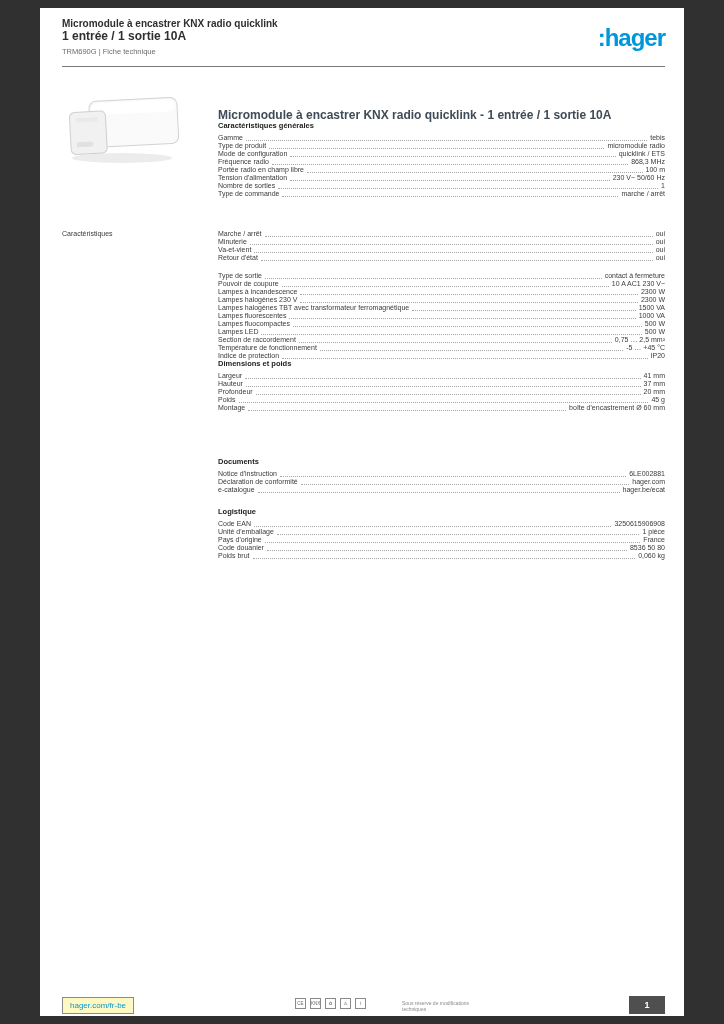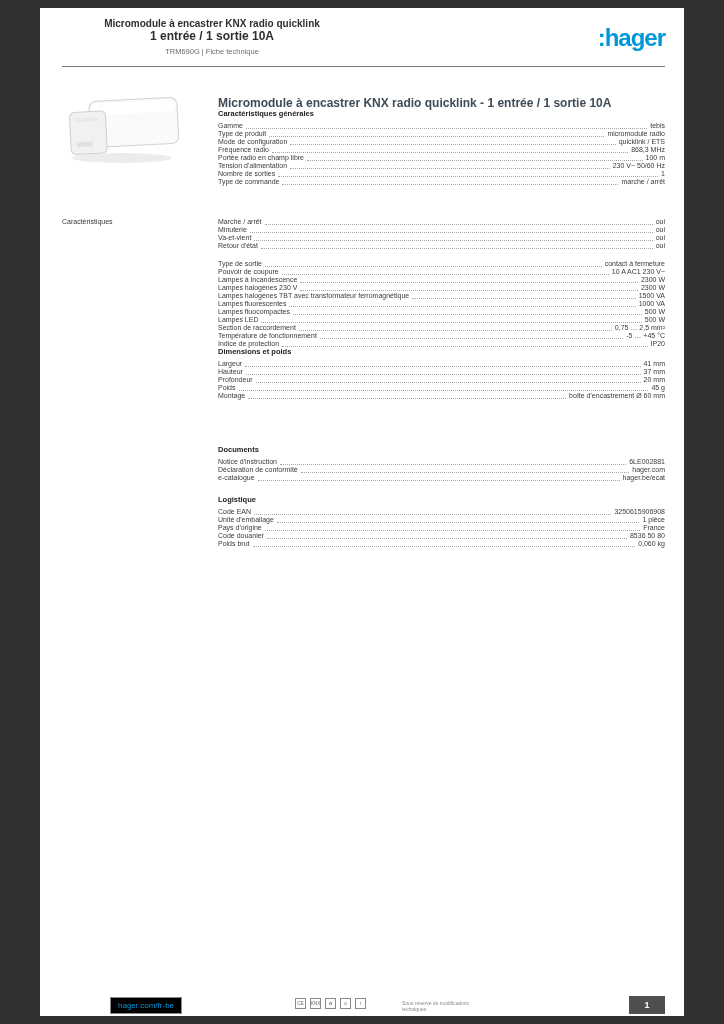--- a/index.html
+++ b/index.html
@@ -7,49 +7,49 @@
     width:724px;height:1024px;position:relative;
     background:#303030;
     font-family:"Liberation Sans", sans-serif;
     -webkit-font-smoothing:antialiased;
   }
   .page{
     position:absolute;left:40px;top:8px;width:644px;height:1008px;
     background:#ffffff;overflow:hidden;
   }
   
-  .hdr{position:absolute;left:22px;top:10px;width:300px;color:#2f2f2f;text-align:center;}
+  .hdr{position:absolute;left:22px;top:10px;width:300px;color:#2f2f2f;}
   .hdr .l1{font-size:10px;font-weight:bold;line-height:12px;}
   .hdr .l2{font-size:12px;font-weight:bold;line-height:12px;}
   .hdr .l3{font-size:7.5px;color:#6d6d6d;margin-top:5px;}
   .logo{
     position:absolute;right:19px;top:18px;
     font-size:24px;font-weight:bold;color:#0097da;
     letter-spacing:-1px;line-height:24px;
   }
   .hdr-rule{position:absolute;left:22px;right:19px;top:58px;border-top:1px solid #777c80;}
   
   .product-img{position:absolute;left:22px;top:78px;width:123px;height:80px;}
   
-  .content{position:absolute;left:178px;top:88px;width:447px;}
+  .content{position:absolute;left:178px;top:100px;width:447px;}
   .prod-title{font-size:12px;font-weight:bold;color:#3f4b56;line-height:14px;}
   .section{position:relative;}
   .sec0{}.sec1{margin-top:32px}.sec2{margin-top:10px}
   .sec3{}.sec4{margin-top:46px}.sec5{margin-top:14px}
   .sec-header{font-size:7.5px;font-weight:bold;color:#222;margin-bottom:4px;line-height:8px;}
   .margin-label{position:absolute;left:-156px;top:0;width:145px;font-size:7px;color:#3a3a3a;line-height:8px;}
   .row{display:flex;align-items:flex-end;font-size:7px;line-height:8px;color:#3a3a3a;}
   .row .lbl{white-space:nowrap;}
   .row .leader{flex:1;border-bottom:1px dotted #a6a6a6;margin:0 3px 1.5px 3px;min-width:8px;}
   .row .val{white-space:nowrap;text-align:right;}
   
   .link-box{
     position:absolute;left:22px;top:989px;
-    border:1px solid #8a8a8a;background:#000000;
-    padding:3px 7px;font-size:8px;color:#0097da;line-height:9px;margin-left:48px;
+    border:1px solid #8a8a8a;background:#fef9c3;
+    padding:3px 7px;font-size:8px;color:#0097da;line-height:9px;
   }
   .footer-icons{position:absolute;left:255px;top:990px;display:flex;gap:4px;align-items:center;}
   .cert-icon{
     width:11px;height:11px;border:1px solid #8a8a8a;color:#666;
     font-size:4.5px;display:flex;align-items:center;justify-content:center;
     box-sizing:border-box;background:#fff;
   }
   .footer-note{
     position:absolute;left:362px;top:992px;width:78px;
     font-size:5px;line-height:6px;color:#8a8a8a;

